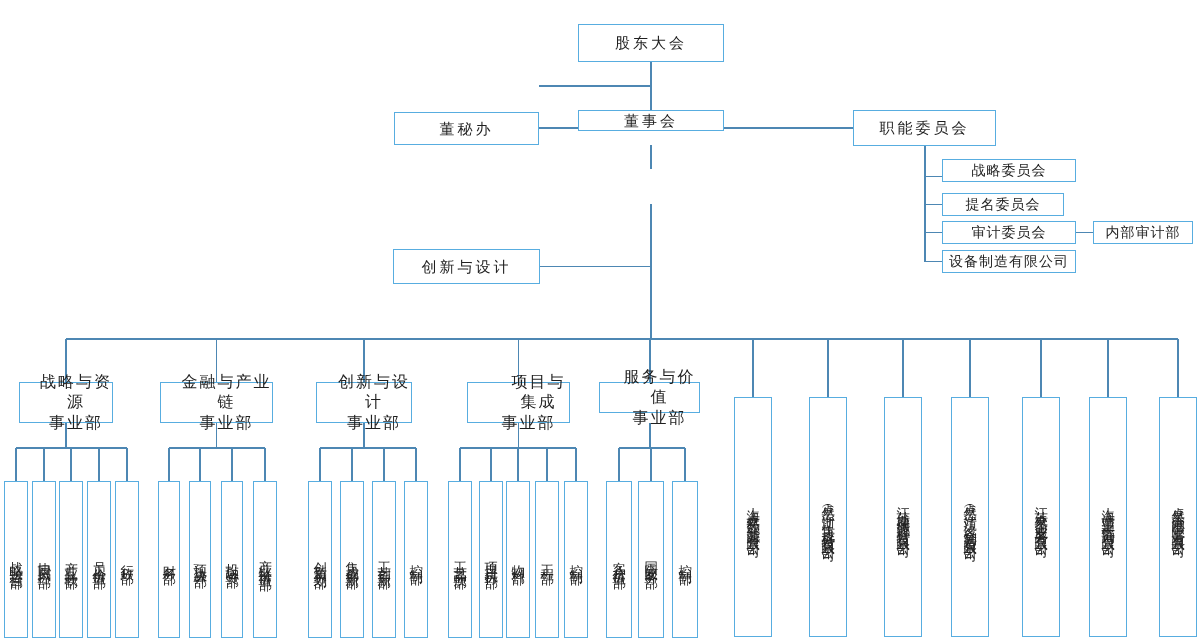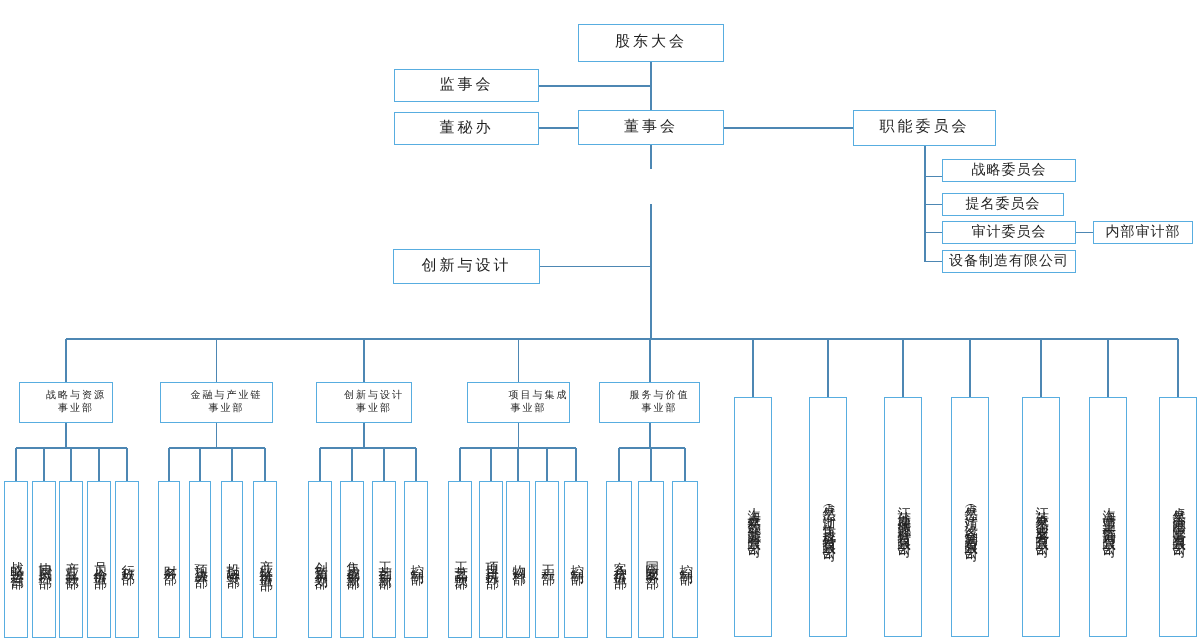--- a/index.html
+++ b/index.html
@@ -1,31 +1,31 @@
 <!DOCTYPE html>
 <html><head>
 <meta charset="utf-8">
 <style>
   html,body{margin:0;padding:0;background:#fff;}
   .stage{
     position:relative;width:1200px;height:643px;background:#ffffff;overflow:hidden;
-    font-family:Liberation Mono, monospace;color:#1f1f1f;
+    font-family:Liberation Sans, sans-serif;color:#1f1f1f;
   }
   svg.wires{position:absolute;left:0;top:0;width:1200px;height:643px;}
   .node{
     position:absolute;display:flex;align-items:center;justify-content:center;
     background:#ffffff;border:1.4px solid #58ADE0;box-sizing:border-box;
     text-align:center;
   }
   .node span{display:block;line-height:1.28;}
   .lvl-top{font-size:15px;}
   .lvl-top span{letter-spacing:3px;}
   .committee{font-size:14px;}
   .committee span{letter-spacing:1px;}
-  .division{font-size:10px;padding-left:20px;}
+  .division{font-size:16px;padding-left:20px;}
   .division span{letter-spacing:2px;}
   .vert{font-size:13.5px;}
   .vert span{writing-mode:vertical-rl;letter-spacing:3.5px;line-height:1;}
 </style>
 </head>
 <body>
 
 <div class="stage">
 
   <svg class="wires" viewBox="0 0 1200 643" xmlns="http://www.w3.org/2000/svg">
@@ -44,27 +44,24 @@
       <path d="M216.5 423 V448 M169 448 H265 M169 448 V481 M200 448 V481 M232 448 V481 M265 448 V481"></path>
       <path d="M364 423 V448 M320 448 H416 M320 448 V481 M352 448 V481 M384 448 V481 M416 448 V481"></path>
       <path d="M518.5 423 V448 M460 448 H576 M460 448 V481 M491 448 V481 M518 448 V481 M547 448 V481 M576 448 V481"></path>
       <path d="M650 423 V448 M619 448 H685 M619 448 V481 M651 448 V481 M685 448 V481"></path>
     </g>
   </svg>
 
   <div class="node lvl-top" style="left:578px;top:24px;width:146px;height:38px">
     <span>股东大会</span>
   </div>
-  <div class="node lvl-top" style="left:394px;top:69px;width:145px;height:33px">
-    <span>监事会</span>
-  </div>
   <div class="node lvl-top" style="left:394px;top:112px;width:145px;height:33px">
     <span>董秘办</span>
   </div>
-  <div class="node lvl-top" style="left:578px;top:110px;width:146px;height:35px">
+  <div class="node lvl-top" style="left:578px;top:110px;width:146px;height:21px">
     <span>董事会</span>
   </div>
   <div class="node lvl-top" style="left:853px;top:110px;width:143px;height:36px">
     <span>职能委员会</span>
   </div>
   <div class="node lvl-top" style="left:393px;top:249px;width:147px;height:35px">
     <span>创新与设计</span>
   </div>
 
   <div class="node committee" style="left:942px;top:159px;width:134px;height:23px">
@@ -100,21 +97,21 @@
         <span style="display: block;">创新与设计</span>
         <span style="display: block;">事业部</span>
       </span>
   </div>
   <div class="node division" style="left:467px;top:382px;width:103px;height:41px">
     <span>
         <span style="display: block; margin-left: 20px;">项目与集成</span>
         <span style="display: block;">事业部</span>
       </span>
   </div>
-  <div class="node division" style="left:599px;top:382px;width:101px;height:41px">
+  <div class="node division" style="left:599px;top:382px;width:101px;height:31px">
     <span>
         <span style="display: block;">服务与价值</span>
         <span style="display: block;">事业部</span>
       </span>
   </div>
 
   <div class="node vert" style="left:4px;top:481px;width:24px;height:157px">
     <span>战略运营部</span>
     </div>
   <div class="node vert" style="left:32px;top:481px;width:24px;height:157px">

